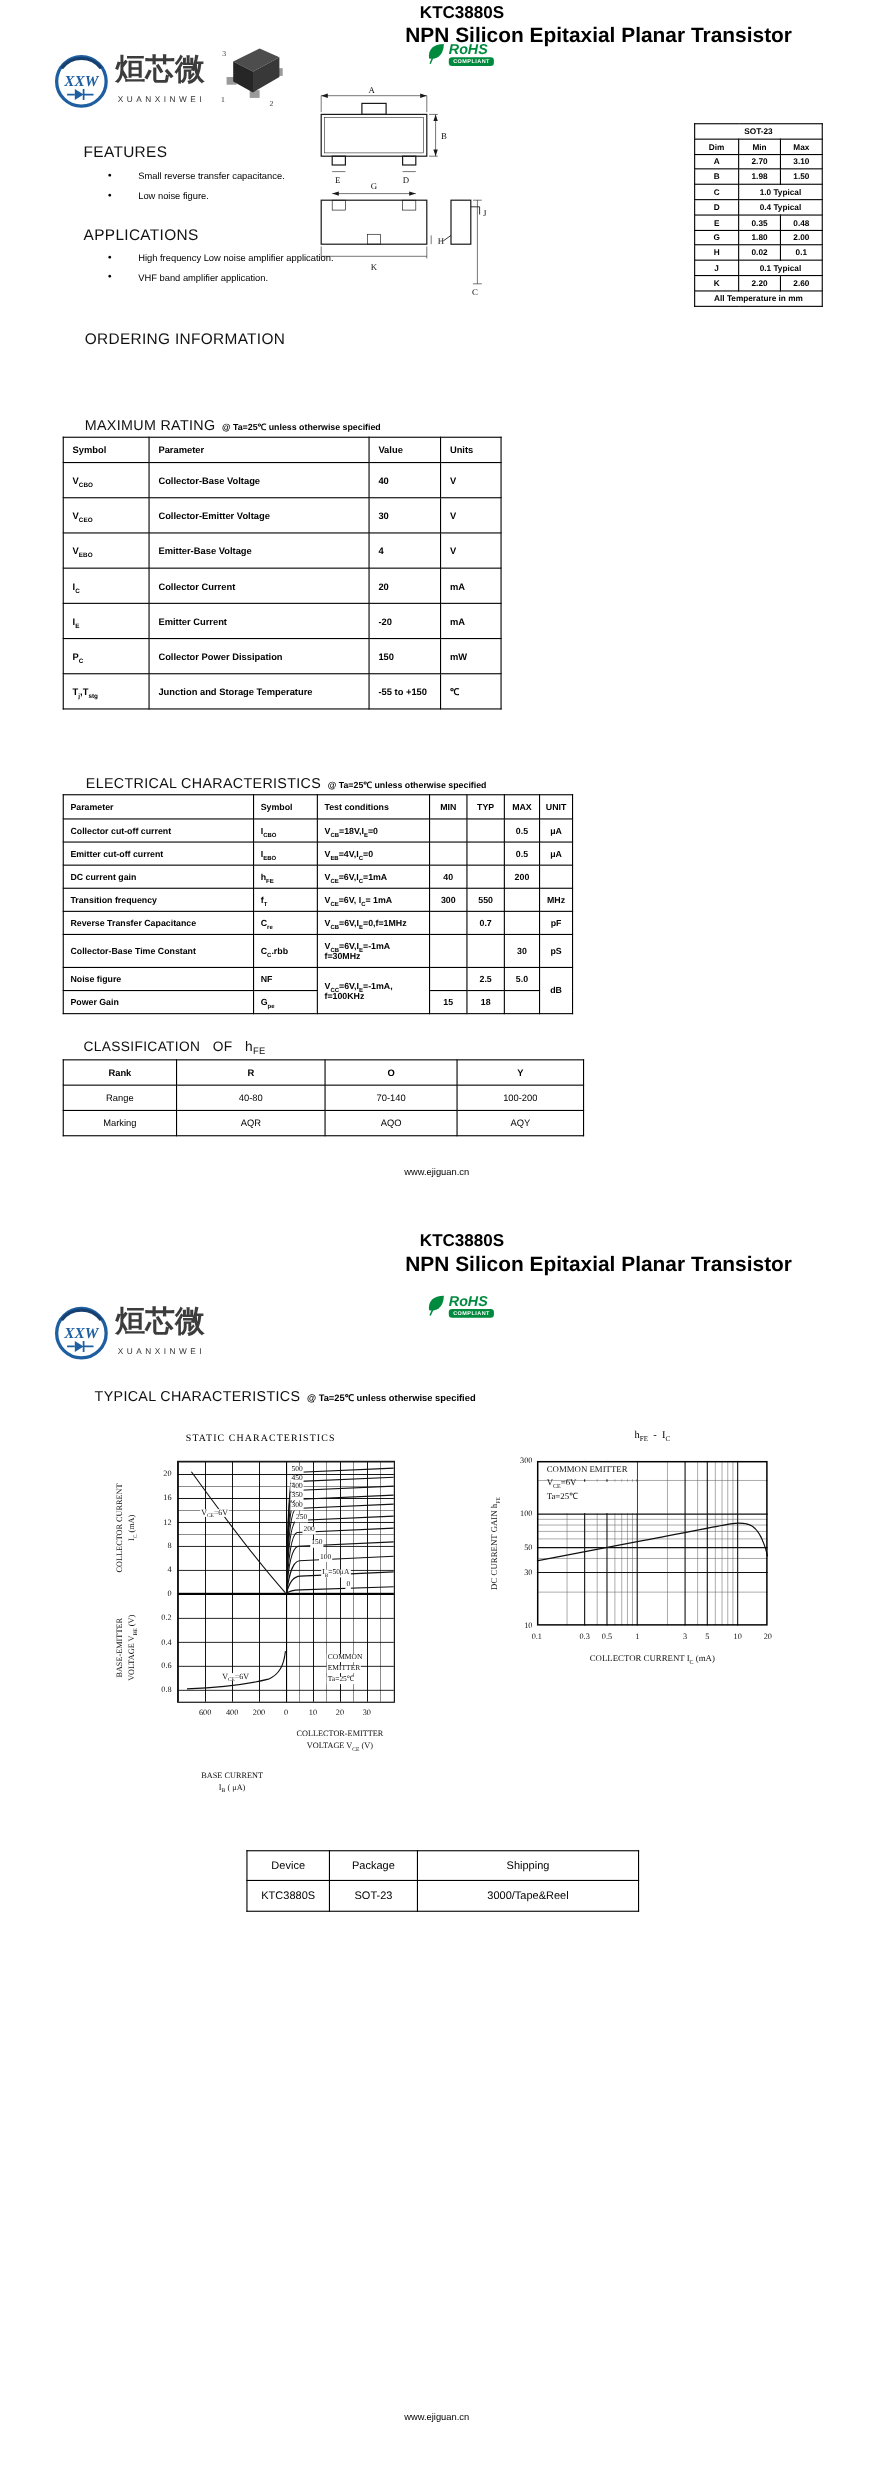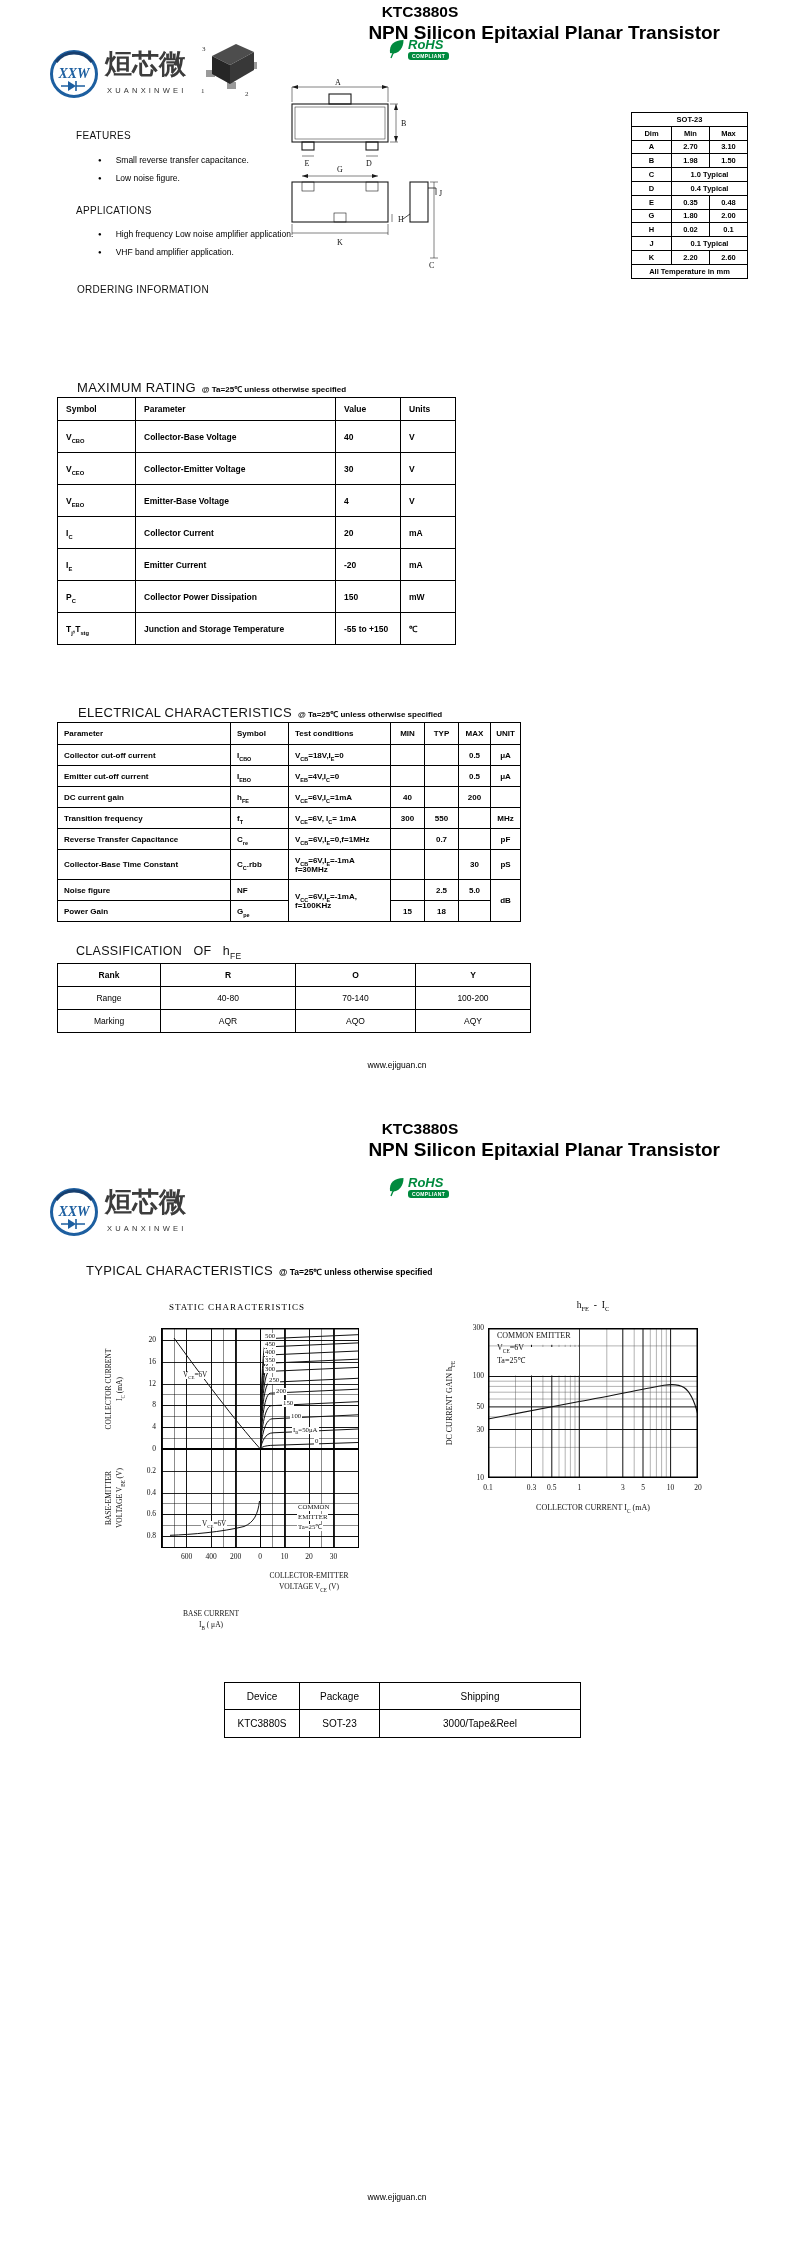--- a/index.html
+++ b/index.html
@@ -3,23 +3,23 @@
 <meta charset="utf-8">
 <style>
   html,body{margin:0;padding:0;background:#fff;}
   #sheet{position:relative;width:793px;height:2244px;background:#fff;
          font-family:"Liberation Sans",sans-serif;color:#000;overflow:hidden;}
   .abs{position:absolute;}
   .c{text-align:center;}
   sub{font-size:68%;line-height:0;}
   .pgtitle{font-size:15.5px;font-weight:bold;text-align:center;}
   .pgsub{font-size:19px;text-align:right;font-weight:bold;}
-  .sech{font-size:10px;letter-spacing:.3px;color:#111;}
+  .sech{font-size:14px;letter-spacing:.3px;color:#111;}
   .cond{font-size:8px;font-weight:bold;margin-left:6px;}
-  .feat{font-size:8.5px;display:flex;align-items:center;gap:14px;justify-content:flex-end;}
+  .feat{font-size:8.5px;display:flex;align-items:center;gap:24px;justify-content:flex-end;}
   .dot{font-size:6px;line-height:1;}
   table{border-collapse:collapse;table-layout:fixed;}
   
   .dimtab td{border:1px solid #000;font-size:7.5px;font-weight:bold;text-align:center;height:12.8px;padding:0 2px;}
   
   .ordtab td{border:0;text-align:center;font-size:8.5px;padding:0;}
   .ordtab tr.hd td{border-top:1px solid #000;border-bottom:1px solid #000;font-weight:bold;}
   .ordtab tr.dr td{border-bottom:1px solid #000;}
   
   .mrt td,.mrt th{border:1px solid #000;font-size:8.5px;font-weight:bold;text-align:left;padding:0 2px 0 8px;vertical-align:middle;}
@@ -226,21 +226,21 @@
   <div class="abs sech" style="left:76px;top:205px;">APPLICATIONS</div>
   <div class="abs feat" style="left:98px;top:229px;">
       <span class="dot">●</span>
       <span>High frequency Low noise amplifier application.</span>
     </div>
   <div class="abs feat" style="left:98px;top:247px;">
       <span class="dot">●</span>
       <span>VHF band amplifier application.</span>
     </div>
 
-  <div class="abs sech" style="left:77px;top:284px;text-align:right;">ORDERING INFORMATION</div>
+  <div class="abs sech" style="left:77px;top:300px;text-align:right;">ORDERING INFORMATION</div>
 
   <div class="abs" style="left:77px;top:378px;">
     <span class="sech" style="font-size:13px;">MAXIMUM RATING</span><span class="cond">@ Ta=25℃ unless otherwise specified</span>
   </div>
   <table class="mrt abs" style="left:57px;top:397px;width:398px;">
     <colgroup>
         <col style="width:78px">
         <col style="width:200px">
         <col style="width:65px">
         <col style="width:55px">

